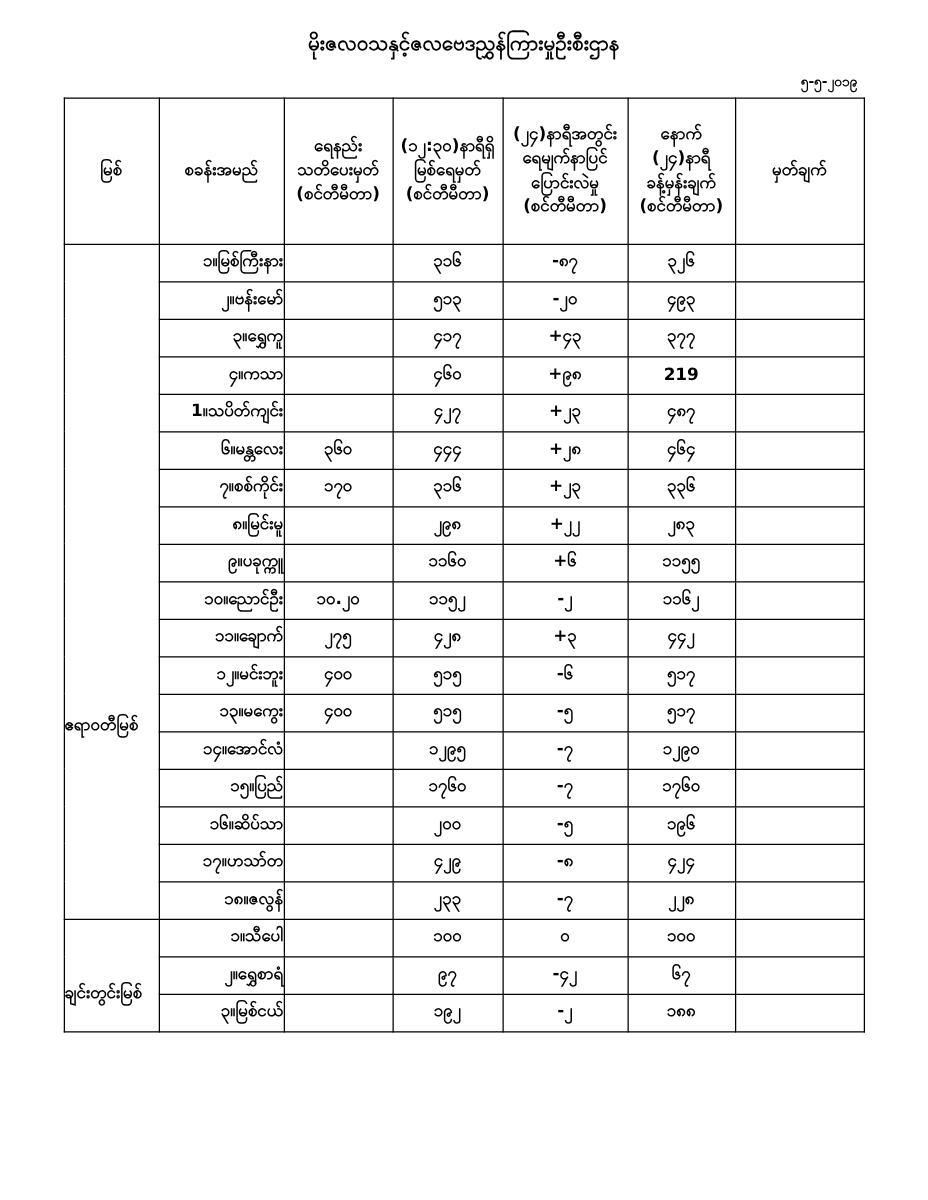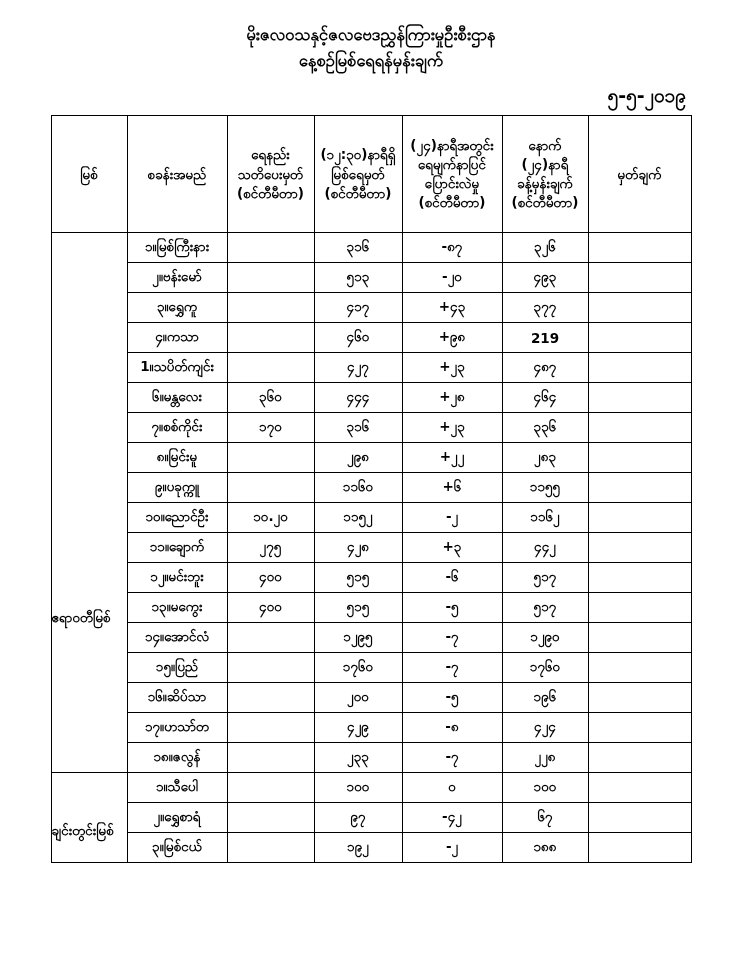--- a/index.html
+++ b/index.html
@@ -28,21 +28,21 @@
     font-weight: bold;
     line-height: 1.55;
     padding-top: 22px;
     letter-spacing: 0px;
   }
   .doc-title div {
     white-space: nowrap;
   }
   .date-line {
     text-align: right;
-    font-size: 19px;
+    font-size: 11px;
     font-weight: bold;
     padding-right: 56px;
     padding-top: 10px;
     padding-bottom: 4px;
   }
   table.fc {
     border-collapse: collapse;
     table-layout: fixed;
     margin: 0 auto;
     width: 640px;
@@ -74,21 +74,21 @@
   col.c-next   { width: 86px; }
   col.c-note   { width: 103px; }
 
   td.river-label {
     text-align: left;
     font-size: 13.5px;
     font-weight: bold;
     white-space: nowrap;
   }
   td.st-name {
-    text-align: center;
+    text-align: right;
     padding-left: 4px;
     height: 29px;
     white-space: nowrap;
     font-size: 13.5px;
   }
   td.num {
     text-align: center;
     font-size: 13.5px;
     height: 29px;
   }
@@ -97,21 +97,20 @@
   }
   .group-top > td { border-top: 1.6px solid #000; }
 </style>
 </head>
 <body>
 
 <div class="page">
 
   <div class="doc-title">
     <div>မိုးဇလဝသနှင့်ဇလဗေဒညွှန်ကြားမှုဦးစီးဌာန</div>
-    <div>နေ့စဉ်မြစ်ရေရန်မှန်းချက်</div>
   </div>
 
   <div class="date-line">၅-၅-၂၀၁၉</div>
 
   <table class="fc">
     <colgroup>
       <col class="c-river">
         <col class="c-name">
         <col class="c-level">
       <col class="c-danger">

